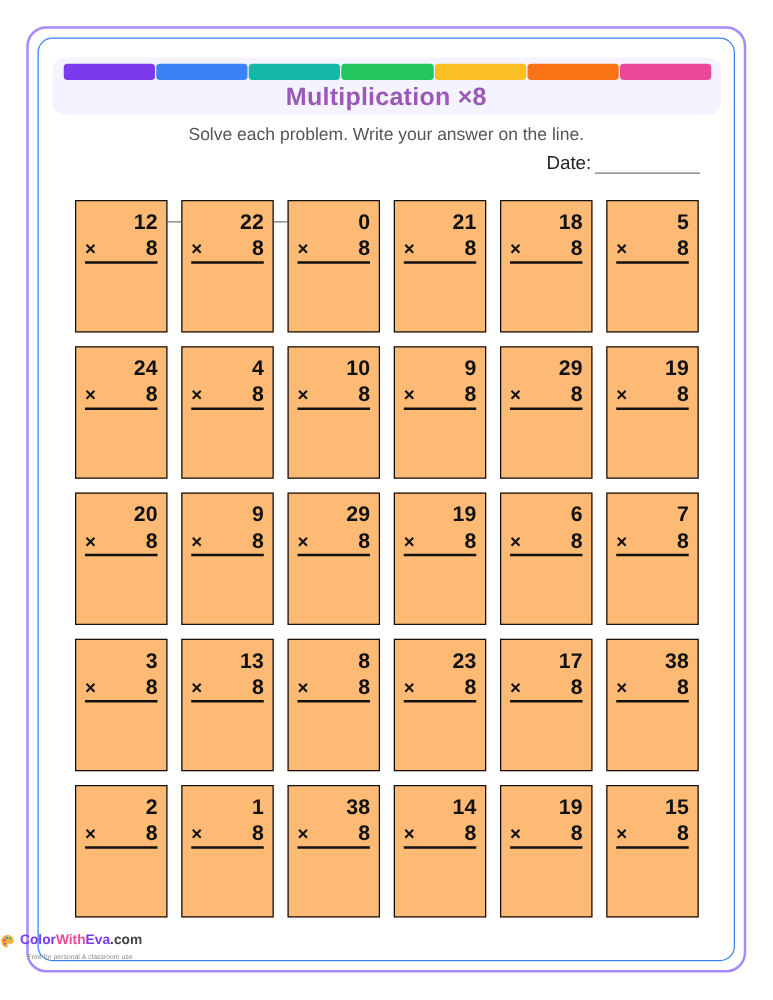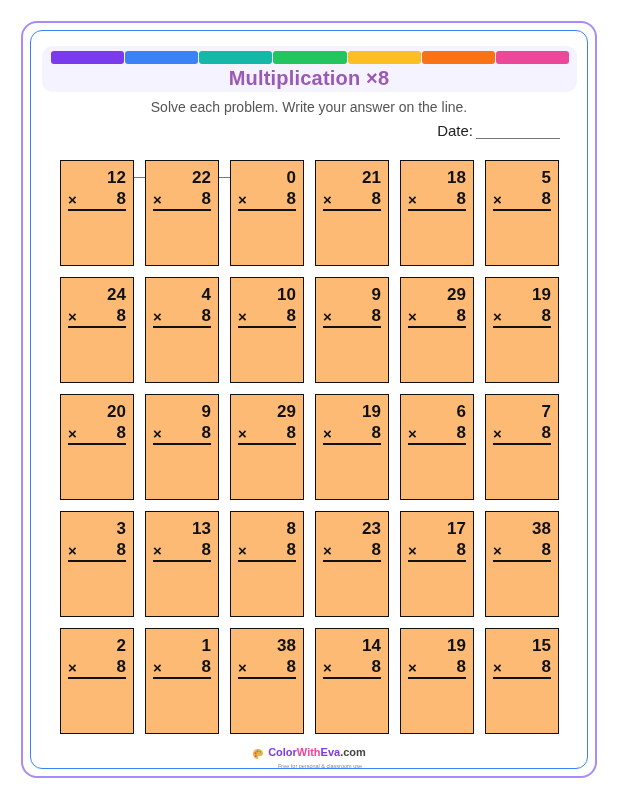--- a/index.html
+++ b/index.html
@@ -55,21 +55,21 @@
     position: absolute; right: 7px; top: 7px; font-size: 17px; font-weight: bold; line-height: 20px;
   }
   .op-row {
     position: absolute; left: 7px; right: 7px; top: 28px; height: 22px;
     border-bottom: 2px solid #111;
   }
   .op-sign { position: absolute; left: 0; top: 2px; font-size: 15px; font-weight: bold; line-height: 18px; }
   .multiplier { position: absolute; right: 0; top: 0; font-size: 17px; font-weight: bold; line-height: 20px; }
 
   .footer {
-    position: absolute; left: 0; top: 746px; width: 618px; text-align: center;
+    position: absolute; left: 0; top: 746px; width: 618px; text-align: left;
   }
   .brand-row { display: inline-flex; align-items: center; gap: 4px; }
   .palette-icon { width: 12px; height: 12px; position: relative; }
   .brand { font-size: 11px; font-weight: bold; }
   .brand .c1 { color: #7c3aed; }
   .brand .c2 { color: #ec4899; }
   .brand .c3 { color: #7c3aed; }
   .brand .c4 { color: #444; }
   .tagline { font-size: 5.5px; color: #888; margin-top: -1px; padding-left: 22px; }
 </style>

